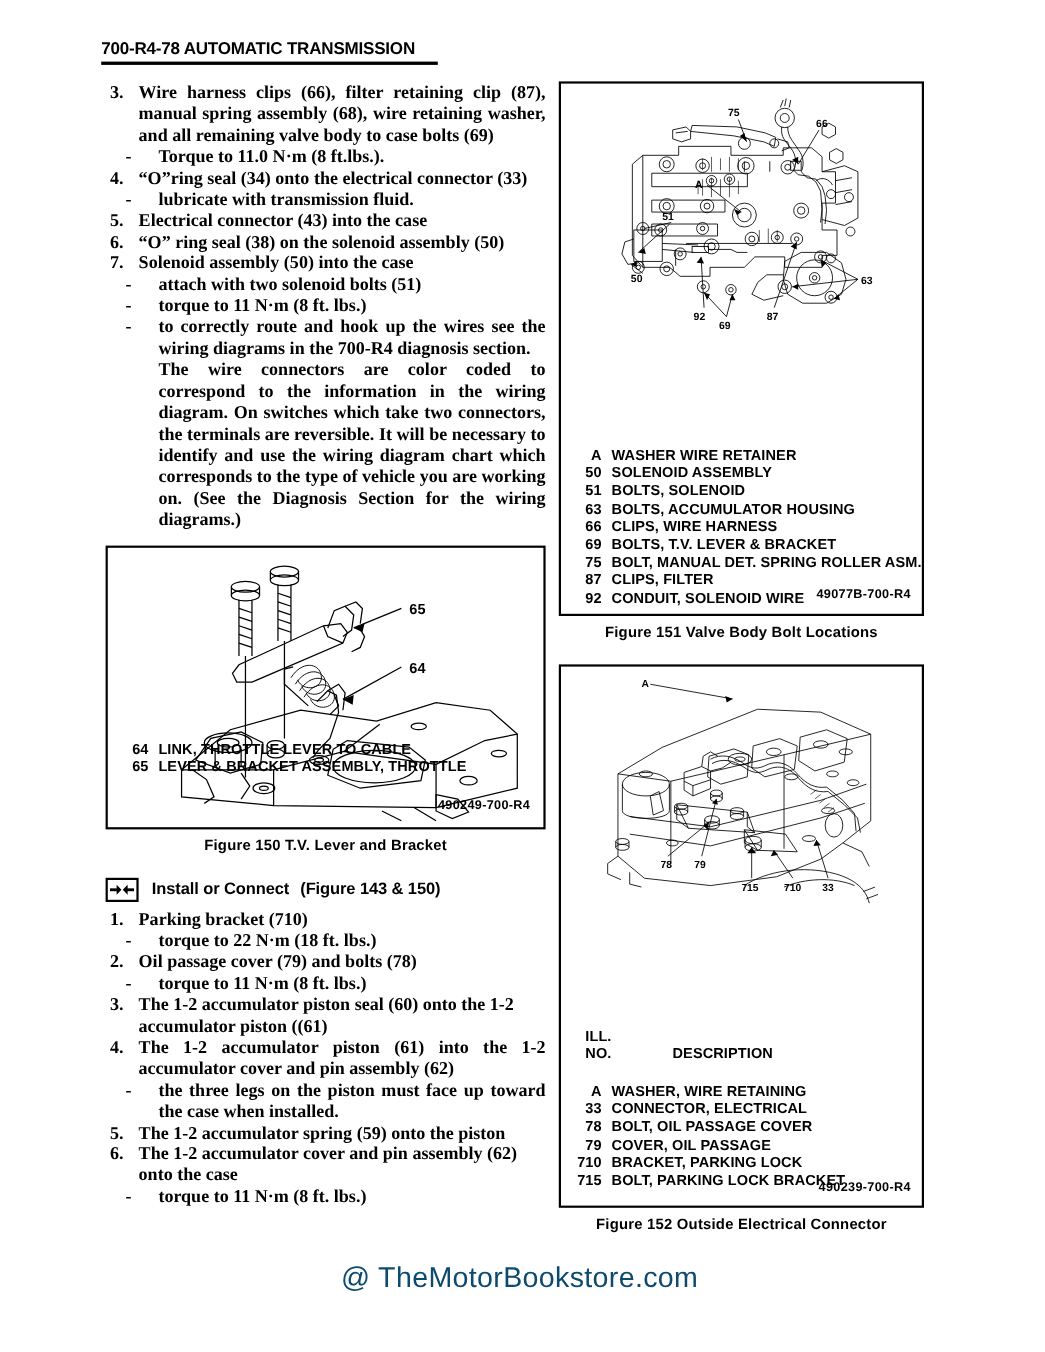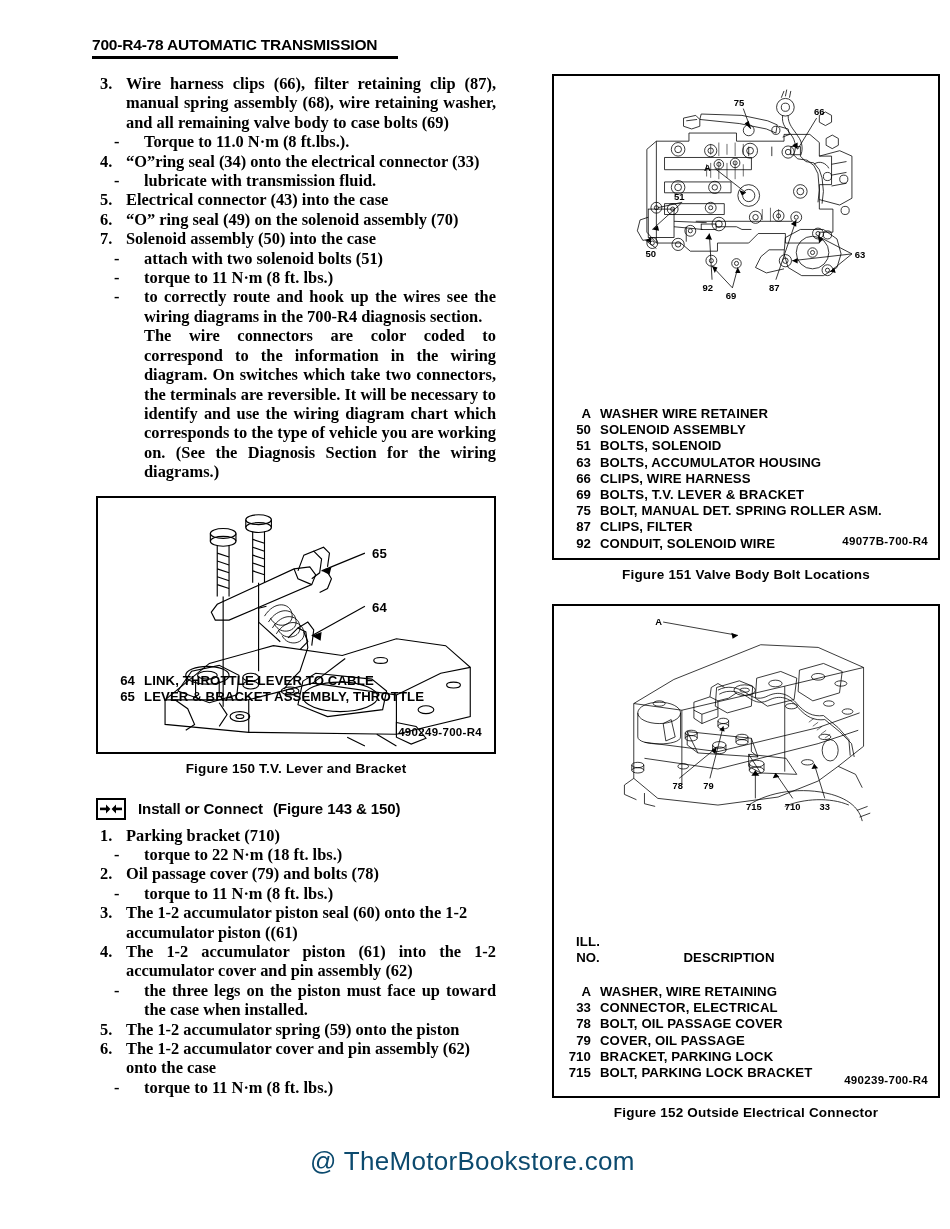--- a/index.html
+++ b/index.html
@@ -35,21 +35,21 @@
     border-bottom: 3px solid #000;
     width: 306px;
   }
 
   
   .column {
     position: absolute;
     top: 74px;
   }
   #left-column  { left: 96px;  width: 400px; }
-  #right-column { left: 508px; width: 388px; margin-left: 44px; }
+  #right-column { left: 508px; width: 332px; }
 
   
   .proc-list { margin: 0; padding: 0; }
   .proc-item {
     display: flex;
     font-size: 16.4px;
     line-height: 19.4px;
     font-weight: bold;
     margin-bottom: 0px;
   }
@@ -216,21 +216,21 @@
     <div class="proc-item">
       <div class="proc-num">5.</div>
       <div class="proc-body">
         <div class="proc-text nojust">Electrical connector (43) into the case</div>
       </div>
     </div>
 
     <div class="proc-item">
       <div class="proc-num">6.</div>
       <div class="proc-body">
-        <div class="proc-text nojust">“O” ring seal (49) on the solenoid assembly (70)</div>
+        <div class="proc-text nojust">“O” ring seal (38) on the solenoid assembly (50)</div>
       </div>
     </div>
 
     <div class="proc-item">
       <div class="proc-num">7.</div>
       <div class="proc-body">
         <div class="proc-text nojust">Solenoid assembly (50) into the case</div>
       </div>
     </div>
     <div class="sub-item">

